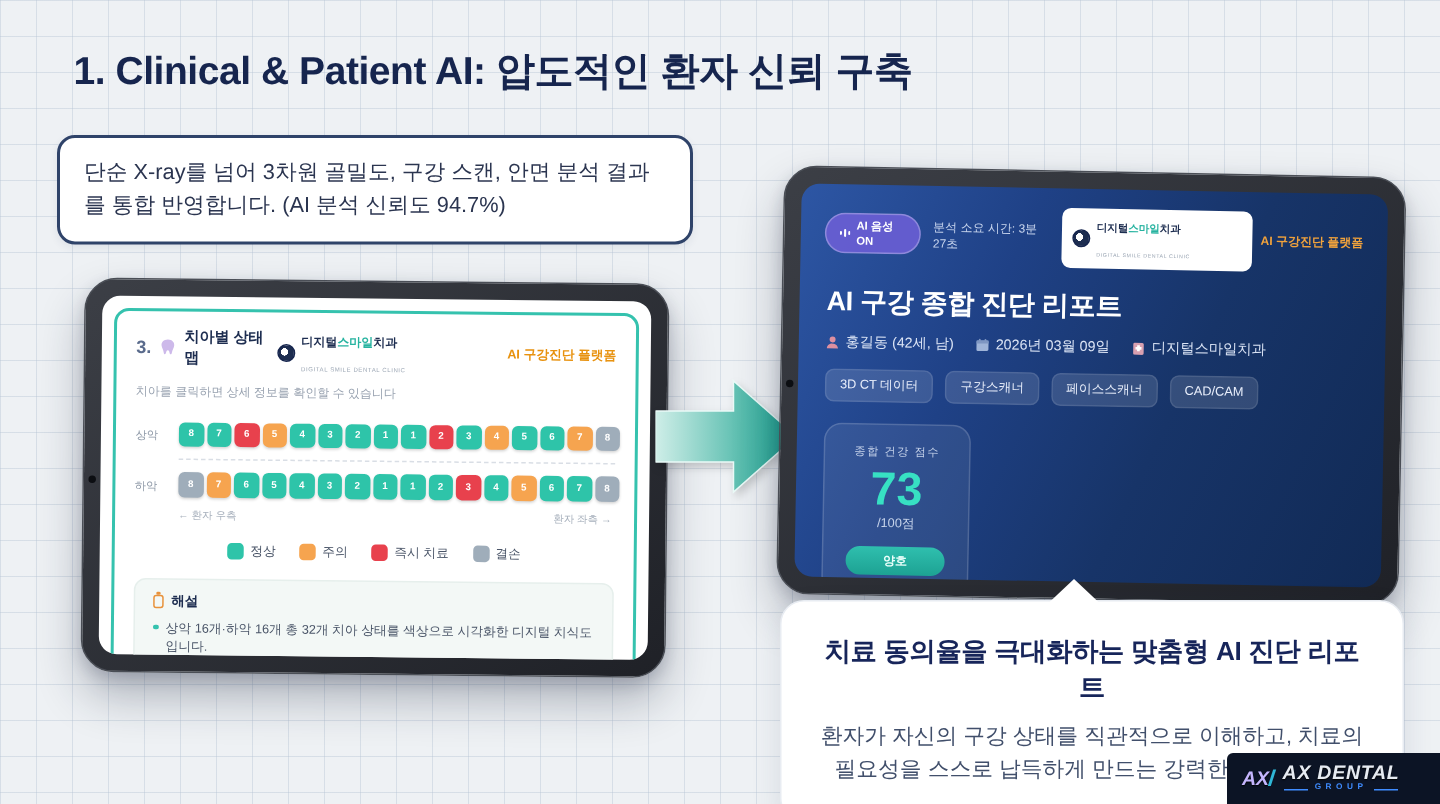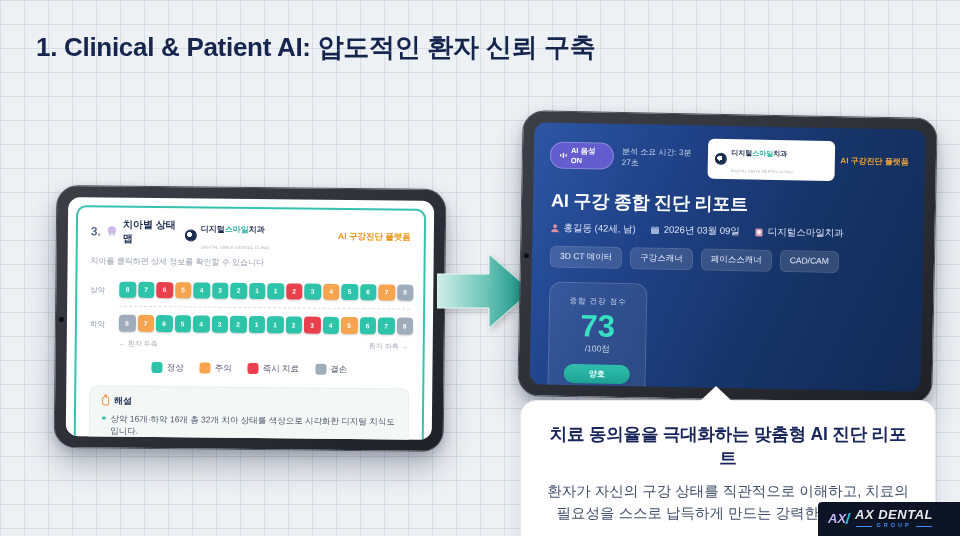--- a/index.html
+++ b/index.html
@@ -7,21 +7,21 @@
   .slide{
     position:relative; width:960px; height:536px; overflow:hidden;
     background-color:#eef1f4;
     background-image:
       linear-gradient(rgba(178,192,209,.38) 1px, transparent 1px),
       linear-gradient(90deg, rgba(178,192,209,.38) 1px, transparent 1px);
     background-size:24px 24px;
   }
   
   .page-title{
-    position:absolute; left:36px; top:30px;
+    position:absolute; left:49px; top:30px;
     font-size:26px; font-weight:800; color:#16254e; letter-spacing:-0.3px;
   }
   .intro-box{
     position:absolute; left:38px; top:90px; width:424px;
     background:#ffffff; border:2px solid #2f4369; border-radius:12px;
     padding:12px 16px; font-size:14.5px; color:#2b3550; line-height:1.55;
     box-shadow:0 2px 6px rgba(40,55,90,.08);
   }
   
   .tablet{
@@ -155,20 +155,23 @@
   .ax-sub{ display:flex; align-items:center; justify-content:center; gap:4px; margin-top:2px; font-size:5.5px; font-weight:700; color:#3f8cff; letter-spacing:3px; }
   .ax-sub .line{ width:16px; height:1px; background:#3f8cff; display:inline-block; }
 </style>
 </head>
 <body>
 
 <div class="slide">
 
   <h1 class="page-title">1. Clinical &amp; Patient AI: 압도적인 환자 신뢰 구축</h1>
 
+  <div class="intro-box">
+    <p>단순 X-ray를 넘어 3차원 골밀도, 구강 스캔, 안면 분석 결과를 통합 반영합니다. (AI 분석 신뢰도 94.7%)</p>
+  </div>
 
   <div class="tablet left-tablet">
     <span class="cam-dot"></span>
     <div class="screen left-screen">
       <div class="panel-card">
         <div class="panel-head">
           <div class="head-left">
             <span class="sec-no">3.</span>
             <span>
               <svg class="tooth-icon-svg" viewBox="0 0 12 12">

